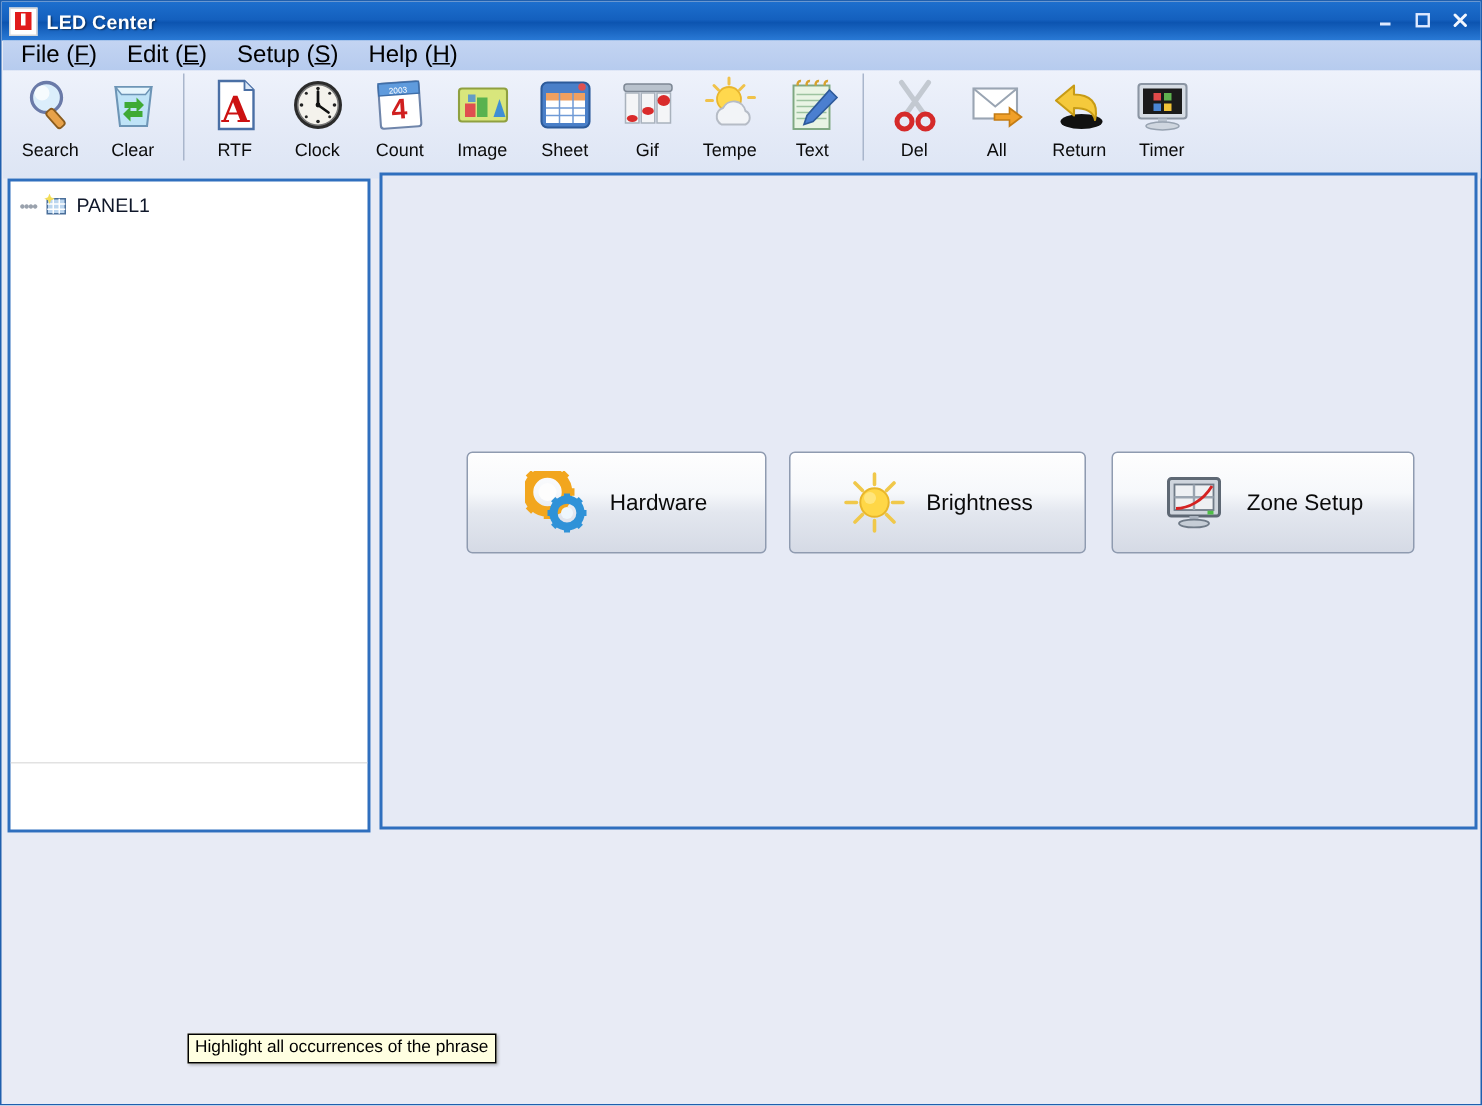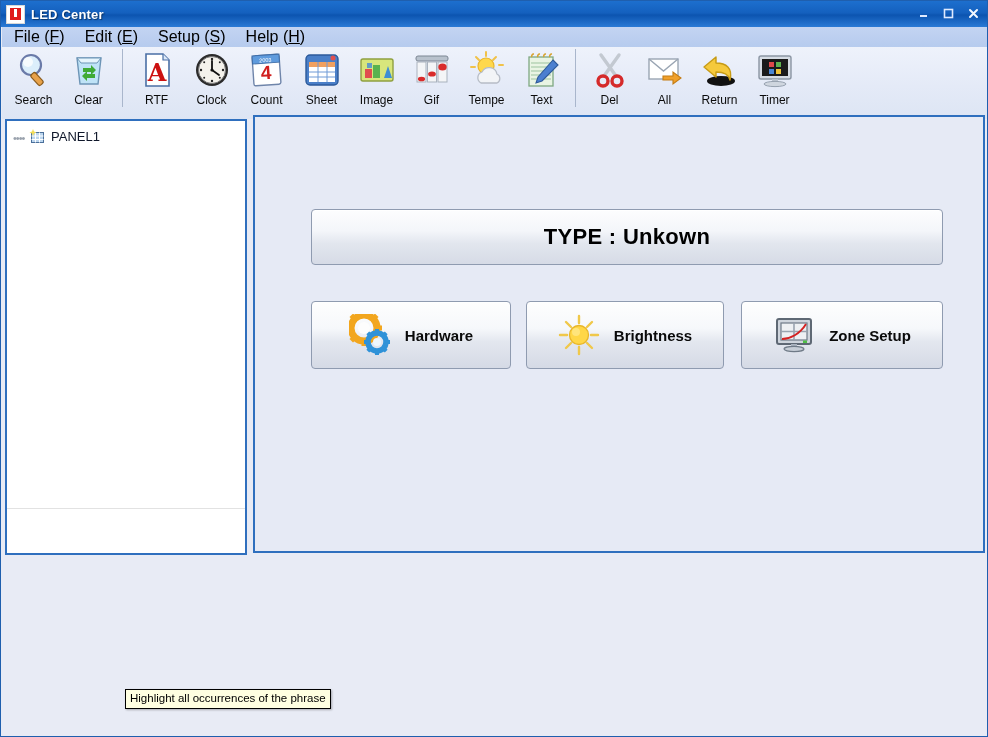--- a/index.html
+++ b/index.html
@@ -251,21 +251,21 @@
     box-sizing: border-box;
     cursor: default;
   }
   .bigbtn .bico {
     width: 42px; height: 42px;
     margin-right: 14px;
     flex: none;
   }
   .bigbtn .blabel {
     font-size: 15px;
-    font-weight: bold;
+    font-weight: normal;
     color: #0a0a0a;
     white-space: nowrap;
   }
   #btn-hardware  { left: 0px;   width: 200px; }
   #btn-brightness{ left: 215px; width: 198px; }
   #btn-zone      { left: 430px; width: 202px; align-items: center; }
 
   
   .tooltip {
     position: absolute;
@@ -387,43 +387,43 @@
             <text x="19" y="12" font-family="Liberation Sans, sans-serif" font-size="5.5" fill="#ffffff" text-anchor="middle" transform="rotate(-4 20 20)">2003</text>
             <text x="19" y="29" font-family="Liberation Sans, sans-serif" font-size="19" font-weight="bold" fill="#d01f1f" text-anchor="middle" transform="rotate(-4 20 20)">4</text>
           </svg>
         </span>
         <span class="tlabel">Count</span>
       </div>
 
       <div class="tool">
         <span class="glyph">
           <svg width="40" height="40" viewBox="0 0 40 40">
+            <rect x="4" y="9" width="32" height="22" rx="2" fill="#d8e67c" stroke="#8fa040" stroke-width="1.4"></rect>
+            <rect x="8" y="19" width="7" height="9" fill="#e04f4f"></rect>
+            <rect x="16" y="15" width="7" height="13" fill="#59b24f"></rect>
+            <path d="M27 28 l4 -12 4 12 z" fill="#3f8fd4"></path>
+            <rect x="10" y="13" width="5" height="5" fill="#4f8fd4" opacity=".85"></rect>
+          </svg>
+        </span>
+        <span class="tlabel">Image</span>
+      </div>
+
+      <div class="tool">
+        <span class="glyph">
+          <svg width="40" height="40" viewBox="0 0 40 40">
             <rect x="4" y="5" width="32" height="30" rx="4" fill="#4a7fc8" stroke="#2c5a9a" stroke-width="1.4"></rect>
             <rect x="7" y="12" width="26" height="20" fill="#ffffff"></rect>
             <rect x="7" y="12" width="26" height="5" fill="#f0a060"></rect>
             <g stroke="#6f9ad6" stroke-width="1">
               <path d="M7 22 h26 M7 27 h26 M16 12 v20 M25 12 v20"></path>
             </g>
             <circle cx="31" cy="8" r="2.5" fill="#e05050"></circle>
           </svg>
         </span>
         <span class="tlabel">Sheet</span>
-      </div>
-
-      <div class="tool">
-        <span class="glyph">
-          <svg width="40" height="40" viewBox="0 0 40 40">
-            <rect x="4" y="9" width="32" height="22" rx="2" fill="#d8e67c" stroke="#8fa040" stroke-width="1.4"></rect>
-            <rect x="8" y="19" width="7" height="9" fill="#e04f4f"></rect>
-            <rect x="16" y="15" width="7" height="13" fill="#59b24f"></rect>
-            <path d="M27 28 l4 -12 4 12 z" fill="#3f8fd4"></path>
-            <rect x="10" y="13" width="5" height="5" fill="#4f8fd4" opacity=".85"></rect>
-          </svg>
-        </span>
-        <span class="tlabel">Image</span>
       </div>
 
       <div class="tool">
         <span class="glyph">
           <svg width="40" height="40" viewBox="0 0 40 40">
             <rect x="4" y="6" width="32" height="5" rx="2" fill="#b9c2cd" stroke="#7d8794" stroke-width="1"></rect>
             <rect x="5" y="12" width="9" height="20" fill="#f4f5f7" stroke="#a9b2bd" stroke-width="1"></rect>
             <rect x="15.5" y="12" width="9" height="20" fill="#f4f5f7" stroke="#a9b2bd" stroke-width="1"></rect>
             <rect x="26" y="12" width="9" height="20" fill="#f4f5f7" stroke="#a9b2bd" stroke-width="1"></rect>
             <ellipse cx="9.5" cy="29" rx="3.6" ry="2.3" fill="#d92b2b"></ellipse>
@@ -534,23 +534,20 @@
           </svg>
         </span>
         <span class="tree-label">PANEL1</span>
       </div>
       <div class="tree-split"></div>
     </div>
   </div>
 
   <div class="contentpanel">
 
-    <div class="typebar">
-      <span class="txt">TYPE : Unkown</span>
-    </div>
 
     <div class="btnrow">
 
       <div class="bigbtn" id="btn-hardware">
         <span class="bico">
           <svg width="42" height="42" viewBox="0 0 42 42">
             <g transform="translate(15,14)">
               <circle cx="0" cy="0" r="13" fill="none" stroke="#f2a61e" stroke-width="7"></circle>
               <g fill="#f2a61e">
                 <rect x="-2.5" y="-18" width="5" height="6"></rect>

